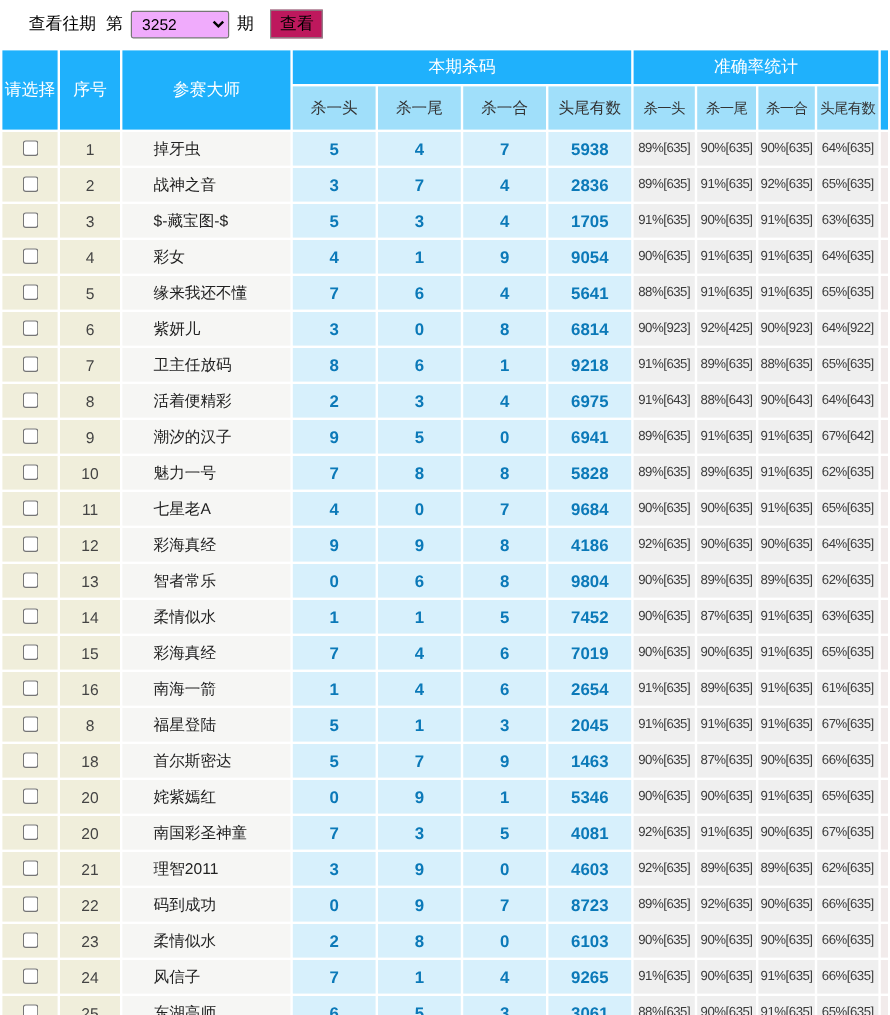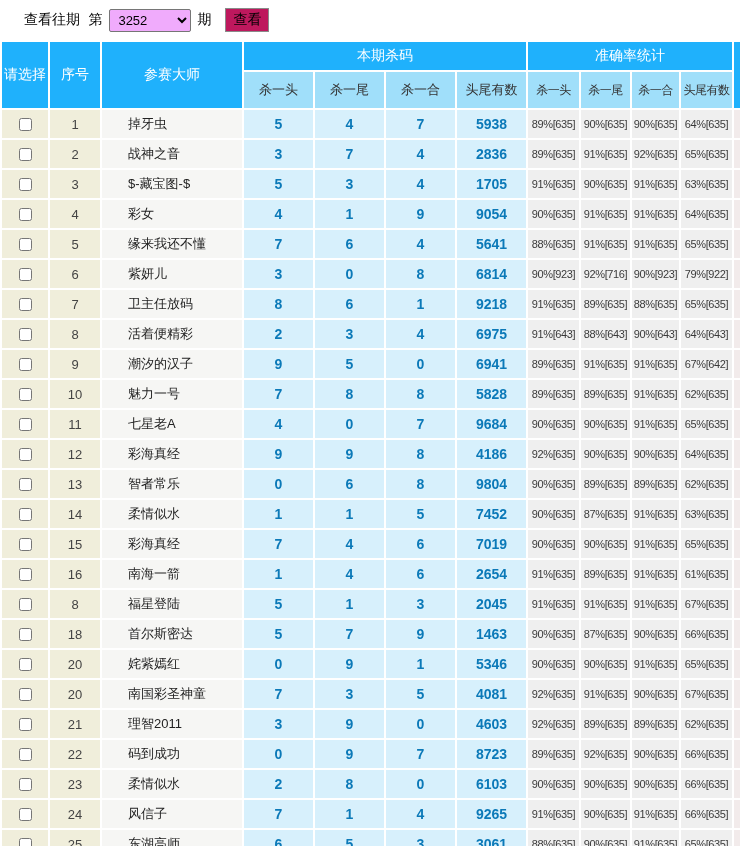--- a/index.html
+++ b/index.html
@@ -226,23 +226,23 @@
       </tr>
       <tr>
         <td class="check"><input type="checkbox" style=""></td>
         <td class="idx">6</td>
         <td class="master">紫妍儿</td>
         <td class="kill">3</td>
         <td class="kill">0</td>
         <td class="kill">8</td>
         <td class="kill">6814</td>
         <td class="acc">90%[923]</td>
-        <td class="acc">92%[716]</td>
+        <td class="acc">92%[425]</td>
         <td class="acc">90%[923]</td>
-        <td class="acc">79%[922]</td>
+        <td class="acc">64%[922]</td>
         <td class="cutoff-cell"></td>
       </tr>
       <tr>
         <td class="check"><input type="checkbox" style=""></td>
         <td class="idx">7</td>
         <td class="master">卫主任放码</td>
         <td class="kill">8</td>
         <td class="kill">6</td>
         <td class="kill">1</td>
         <td class="kill">9218</td>

